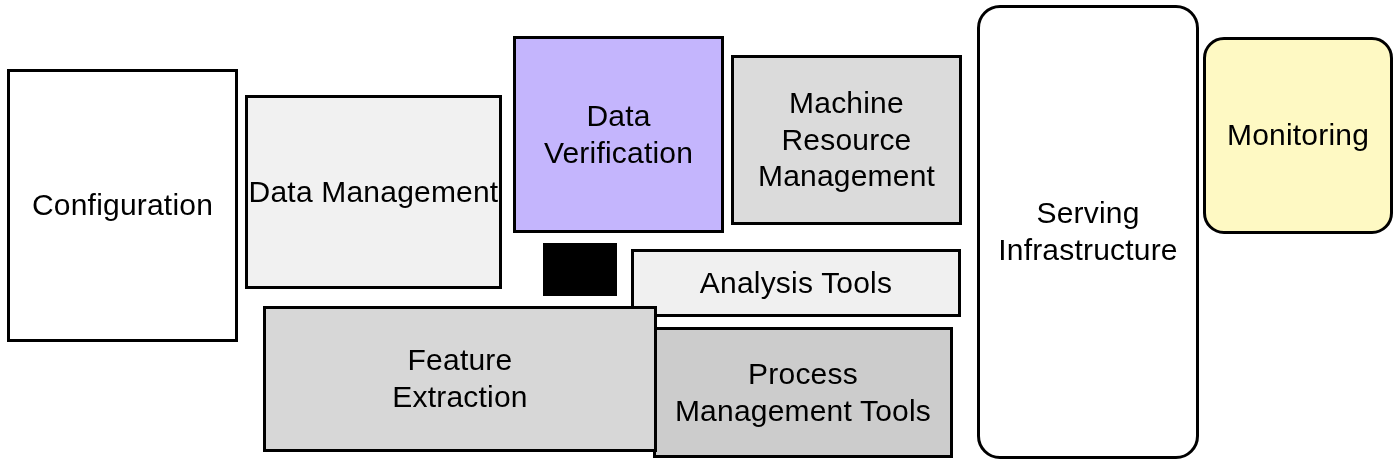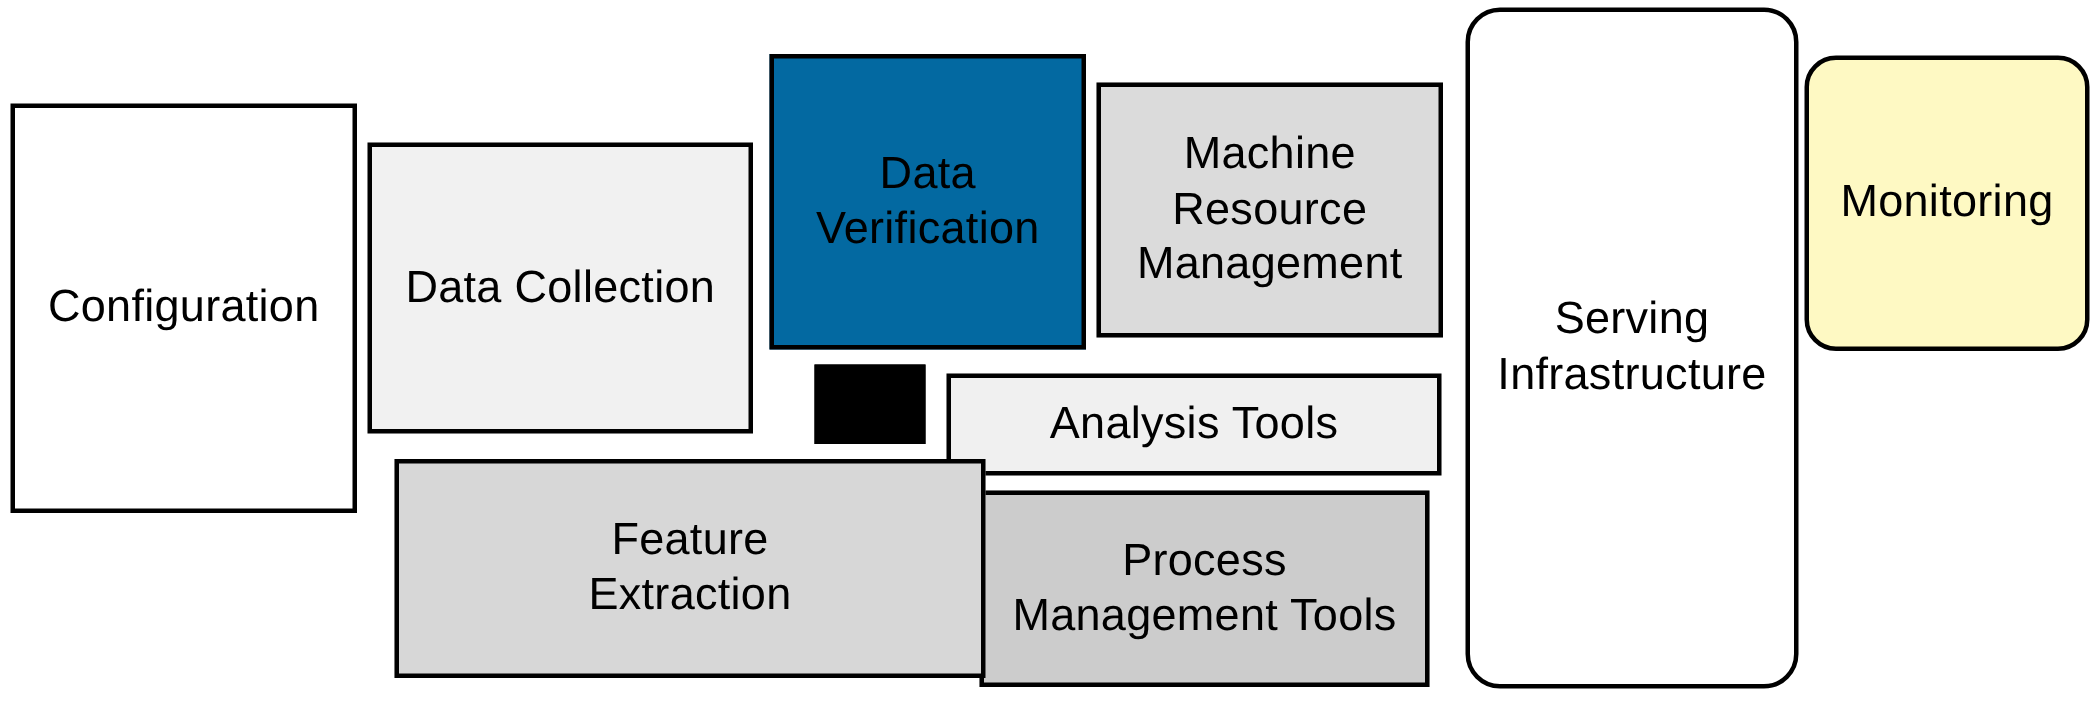--- a/index.html
+++ b/index.html
@@ -51,24 +51,24 @@
 </head>
 <body>
 
 <div class="canvas">
 
   <div class="box b-configuration" style="background: rgb(255, 255, 255); color: rgb(0, 0, 0);">
     <span class="label">Configuration</span>
   </div>
 
   <div class="box b-data-collection" style="background: rgb(241, 241, 241); color: rgb(0, 0, 0);">
-    <span class="label">Data Collection</span>
+    <span class="label">Data Management</span>
   </div>
 
-  <div class="box b-data-verification" style="background: #0369a1; color: rgb(0, 0, 0); align-items: center;">
+  <div class="box b-data-verification" style="background: #c4b5fd; color: rgb(0, 0, 0); align-items: center;">
     <span class="label">Data
 Verification</span>
   </div>
 
   <div class="box small b-ml-code" style="background: rgb(0, 0, 0); color: rgb(255, 255, 255);">
     <span class="label">ML
 Code</span>
   </div>
 
   <div class="box b-machine-resource-mgmt" style="background: rgb(219, 219, 219); color: rgb(0, 0, 0);">

